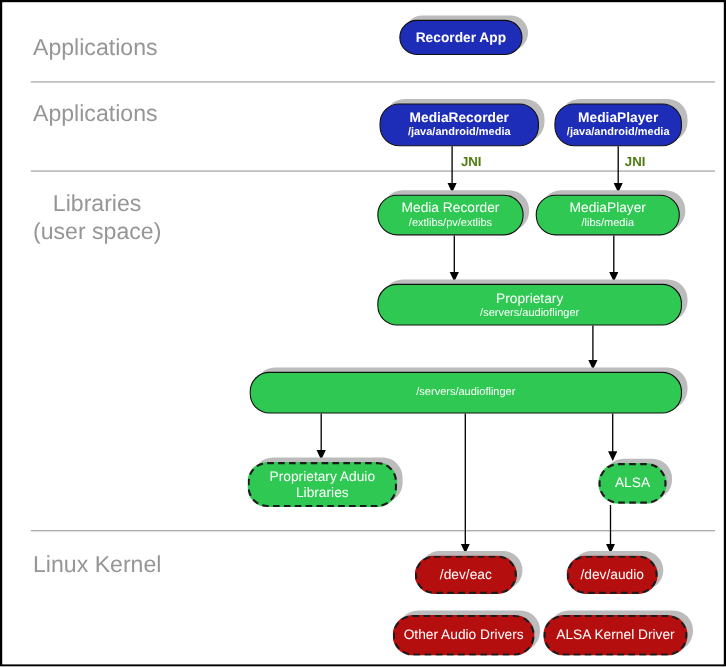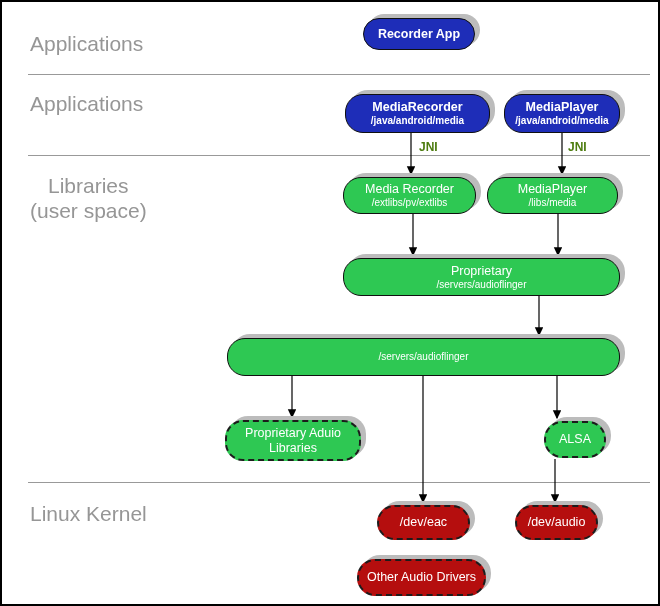--- a/index.html
+++ b/index.html
@@ -128,14 +128,17 @@
 
   <div class="node red dashed" style="left:375px;top:503px;width:93px;height:35px">
     <span class="t">/dev/eac</span>
   </div>
   <div class="node red dashed" style="left:513px;top:503px;width:83px;height:35px">
     <span class="t">/dev/audio</span>
   </div>
   <div class="node red dashed" style="left:355px;top:557px;width:129px;height:37px">
     <span class="t">Other Audio Drivers</span>
   </div>
+  <div class="node red dashed" style="left:492px;top:557px;width:131px;height:37px">
+    <span class="t">ALSA Kernel Driver</span>
+  </div>
 
 </div>
 
 </body></html>

